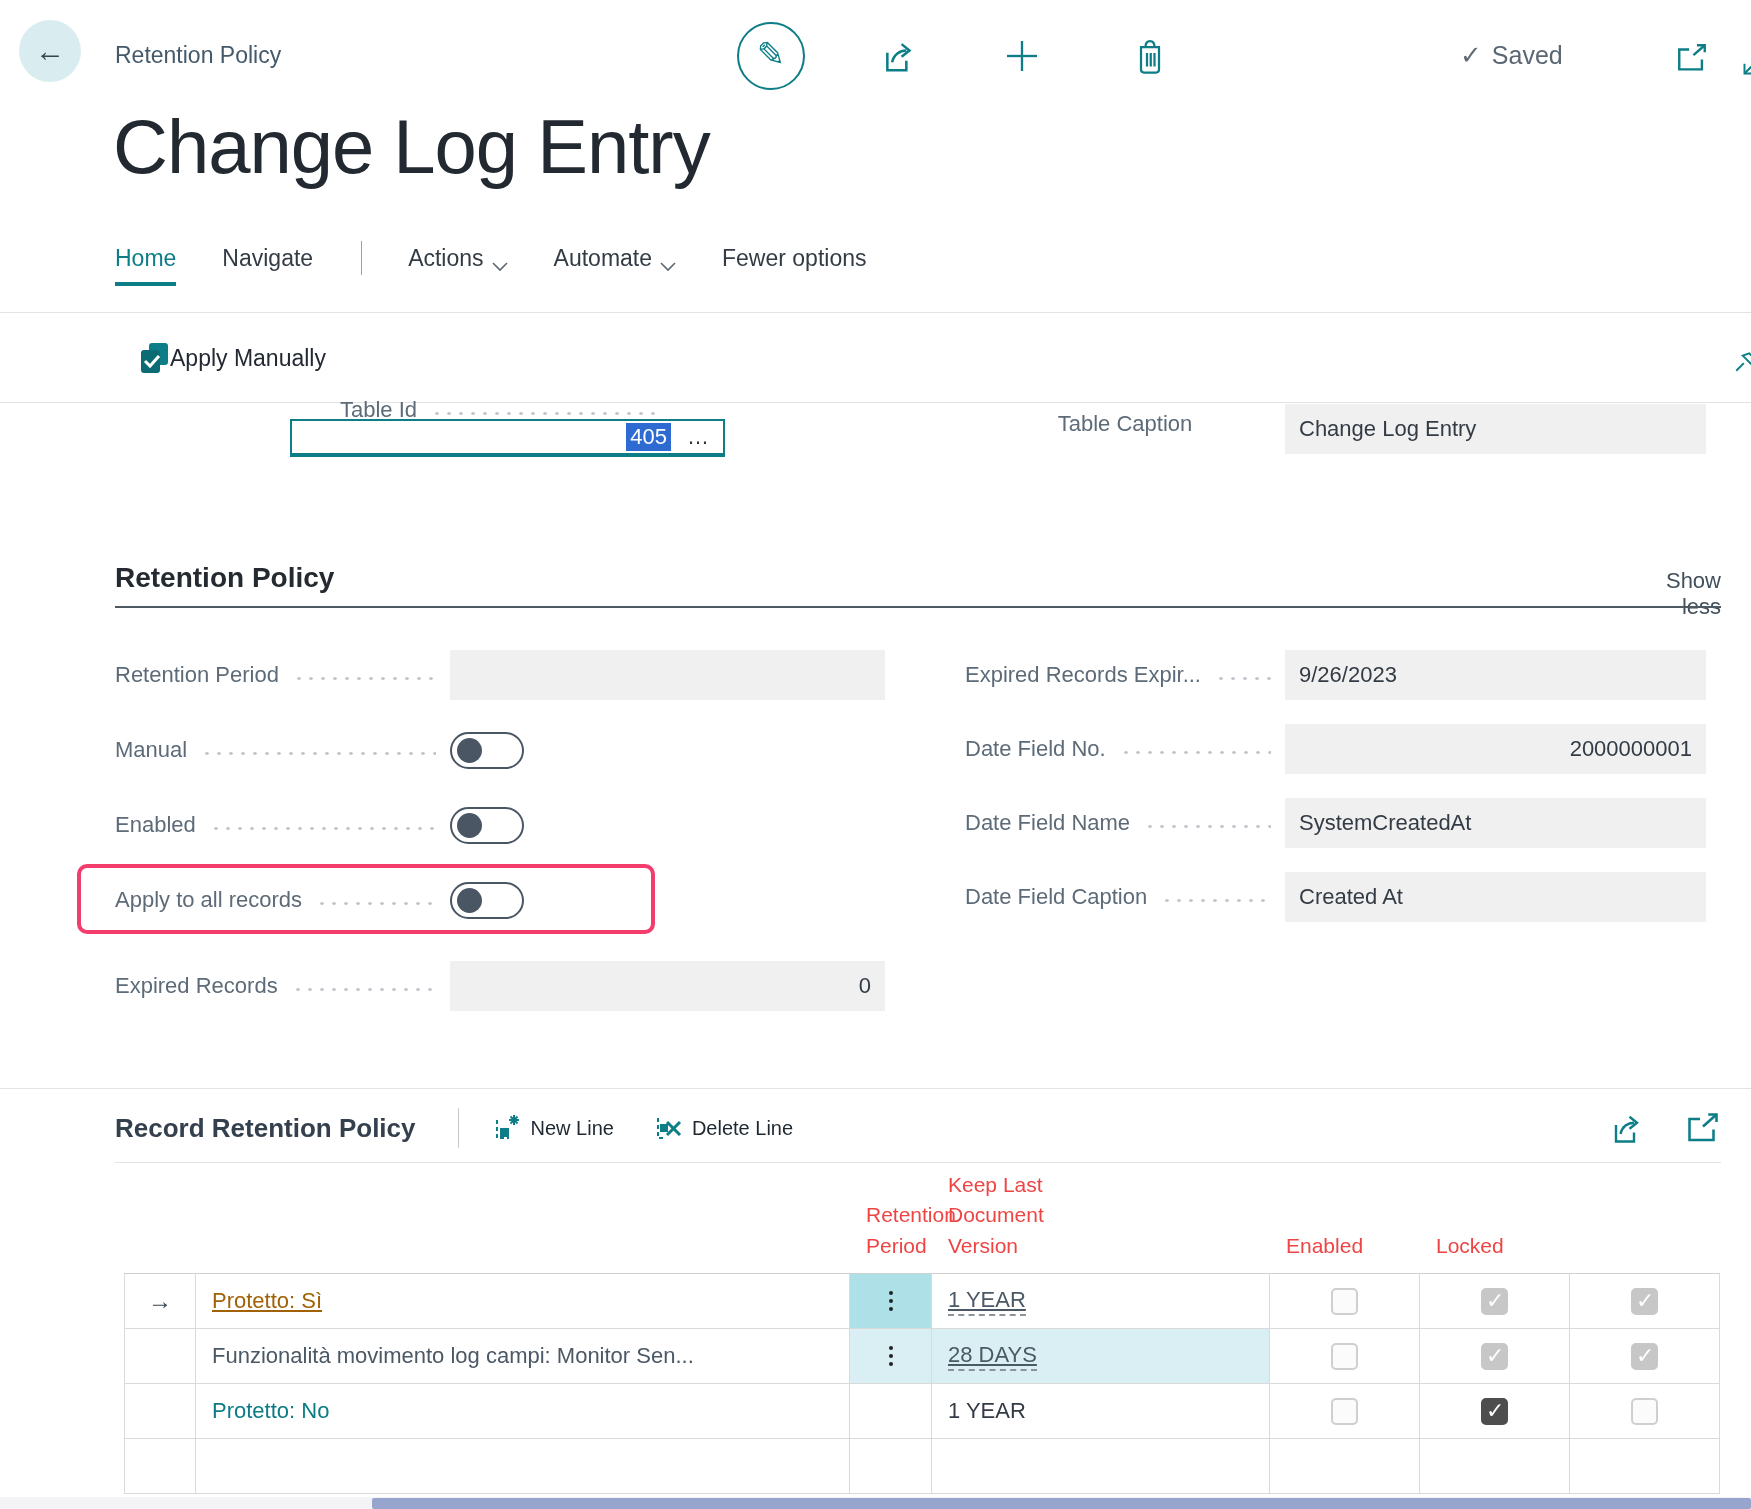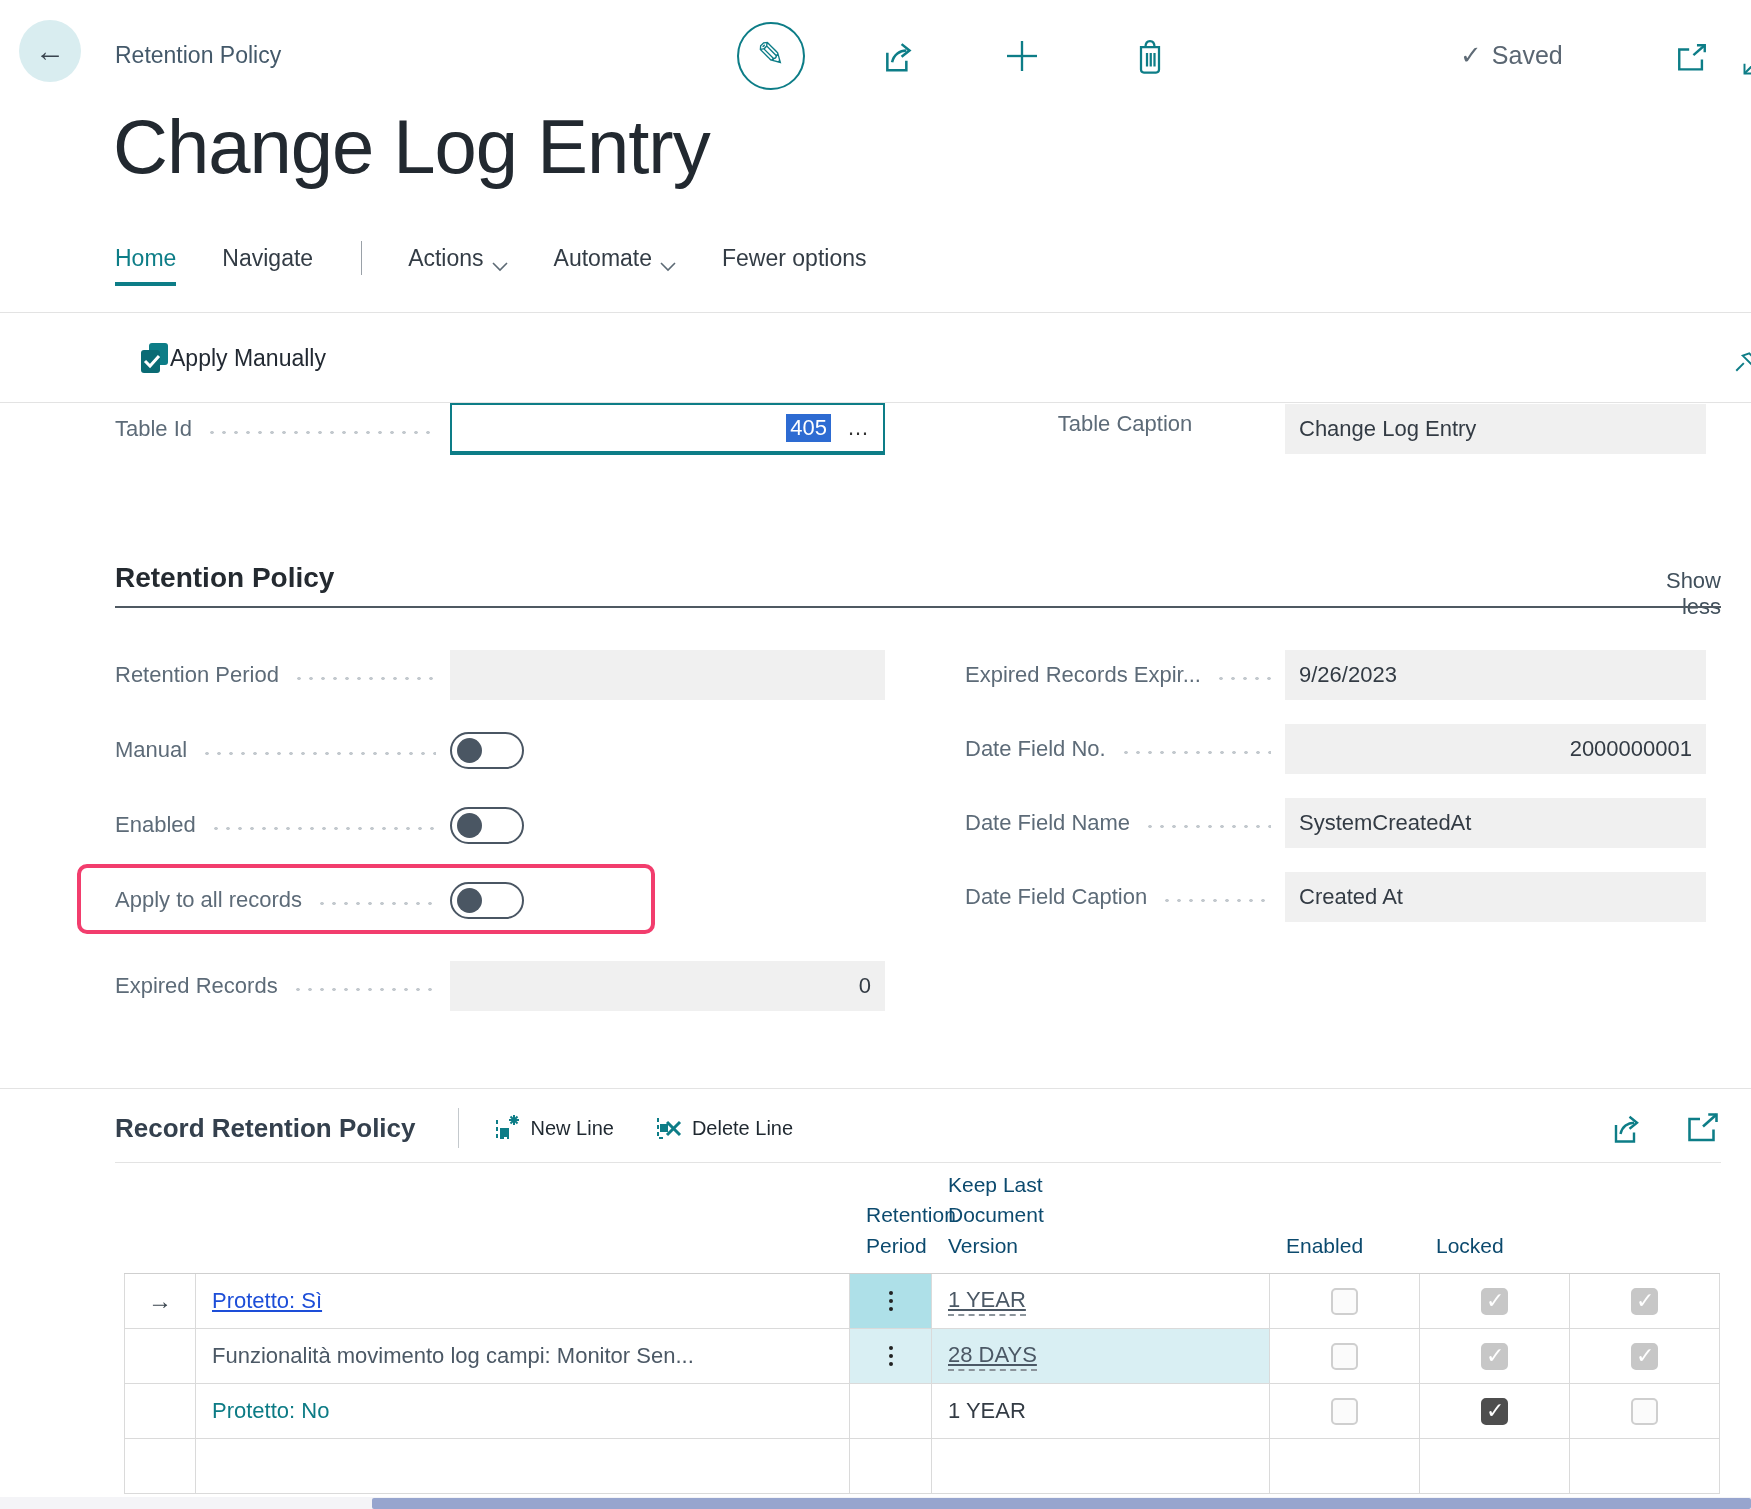--- a/index.html
+++ b/index.html
@@ -66,31 +66,31 @@
   .rec-head { left:115px; top:1100px; right:30px; height:56px; display:flex; align-items:center; }
   .rec-title { font-size:26px; font-weight:bold; color:#34404d; }
   .rec-div { width:1px; height:40px; background:#c4c9cd; margin:0 34px 0 42px; }
   .rec-btn { display:flex; align-items:center; gap:10px; font-size:20px; color:#1f2830; margin-right:40px; cursor:pointer; }
   .rec-icons { margin-left:auto; display:flex; align-items:center; gap:38px; }
 
   
   .grid { left:124px; top:1170px; width:1596px; }
   .gridrow { display:grid; grid-template-columns:72px 654px 82px 338px 150px 150px 150px; }
   .ghead { align-items:end; padding-bottom:12px; border-bottom:1px solid #cfcfcf; }
-  .ghead .hc { font-size:21px; color:#0c4a6e; padding:0 16px; line-height:1.45; }
+  .ghead .hc { font-size:21px; color:#ef4444; padding:0 16px; line-height:1.45; }
   .gcell { border-right:1px solid #dadada; border-bottom:1px solid #dadada; height:55px;
     display:flex; align-items:center; padding:0 16px; font-size:22px; overflow:hidden; white-space:nowrap; }
   .gcell.first { border-left:1px solid #dadada; }
   .gcell.center { justify-content:center; }
   .arrow-sel { font-size:24px; color:#39444e; }
   .ell-cell { flex-direction:column; justify-content:center; gap:4px; cursor:pointer; }
   .ell-cell .d { width:4px; height:4px; border-radius:50%; background:#222; }
   .cyan-strong { background:#aee0e8; }
   .cyan-light { background:#d9eff3; }
-  .cell-link-dark { color:#1d4ed8; text-decoration:underline; }
+  .cell-link-dark { color:#a16207; text-decoration:underline; }
   .cell-text { color:#4b5865; }
   .cell-link-teal { color:#0c7b85; cursor:pointer; }
   .period-link { color:#4b5865; text-decoration:underline; border-bottom:2px dashed #8b949b; padding-bottom:1px; cursor:pointer; }
 
   .cb { width:27px; height:27px; border-radius:5px; border:2px solid #cfcfcf; background:#fbfbfb; position:relative; }
   .cb.checked-disabled { background:#c7c7c7; border-color:#c7c7c7; }
   .cb.checked-active { background:#4e4e4e; border-color:#4e4e4e; }
   .cb.checked-disabled::after, .cb.checked-active::after {
     content:"✓"; position:absolute; left:3px; top:-2px; font-size:22px; font-weight:bold; color:#fff; }
 
@@ -191,21 +191,21 @@
     <span class="lbl">Apply Manually</span>
   </div>
   <div class="abs pin-cut icon-btn" style="overflow:hidden;">
     <svg width="30" height="30" viewBox="0 0 24 24" fill="none" stroke="#0d7d87" stroke-width="1.8">
       <path d="M3 21 L10 14"></path>
         <path d="M9 7 L17 15 L19 9 L15 5 Z"></path>
     </svg>
   </div>
   <div class="abs hairline" style="top:402px;"></div>
 
-  <div class="fieldrow" style="left:115px;top:401px;width:785px;height:56px;">
+  <div class="fieldrow" style="left:115px;top:401px;width:785px;height:56px;flex-direction:column;">
     <div class="labelzone" style="width:335px;">
       <span class="flabel">Table Id</span>
       <span class="leader"></span>
     </div>
     <div class="tableid-input" style="width:435px;">
       <span class="sel-val">405</span>
       <span class="dots-btn">…</span>
     </div>
   </div>
   <div class="fieldrow" style="left:965px;top:404px;width:756px;height:50px;">

